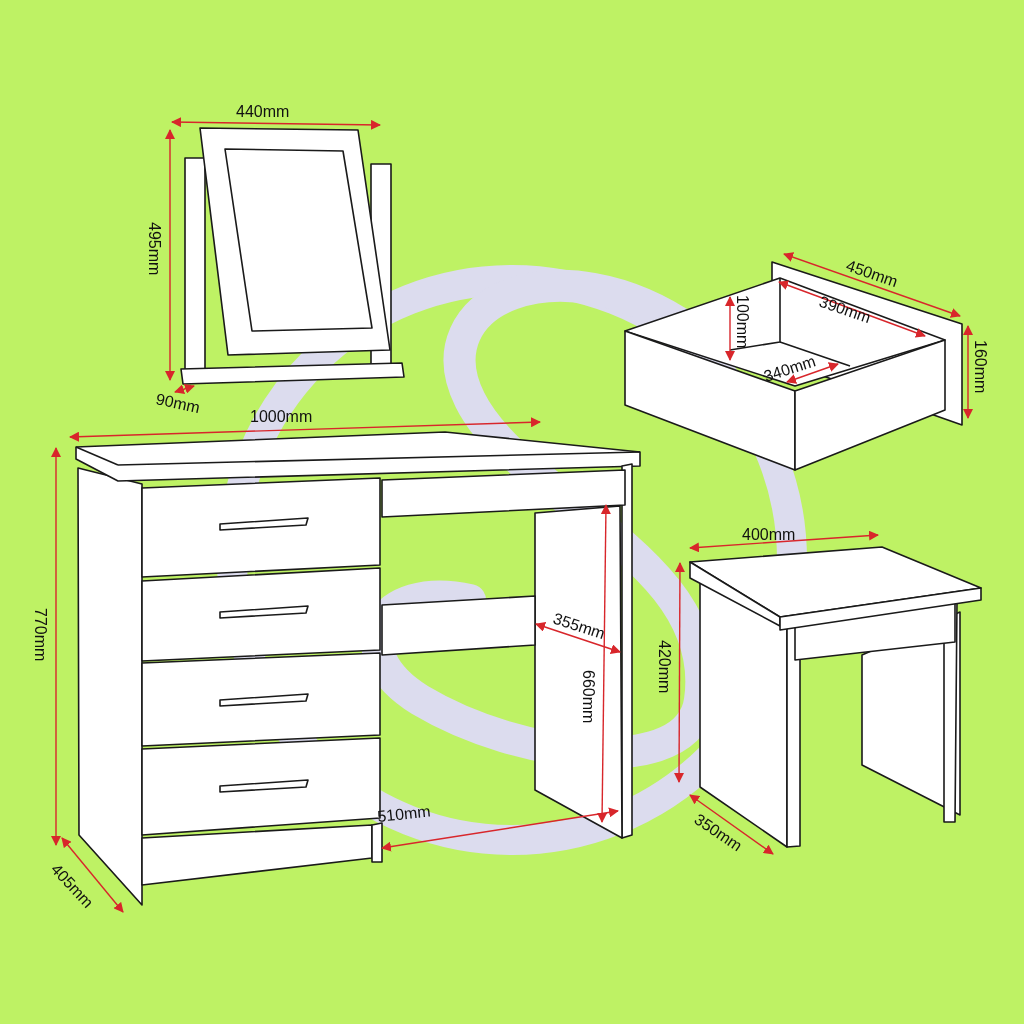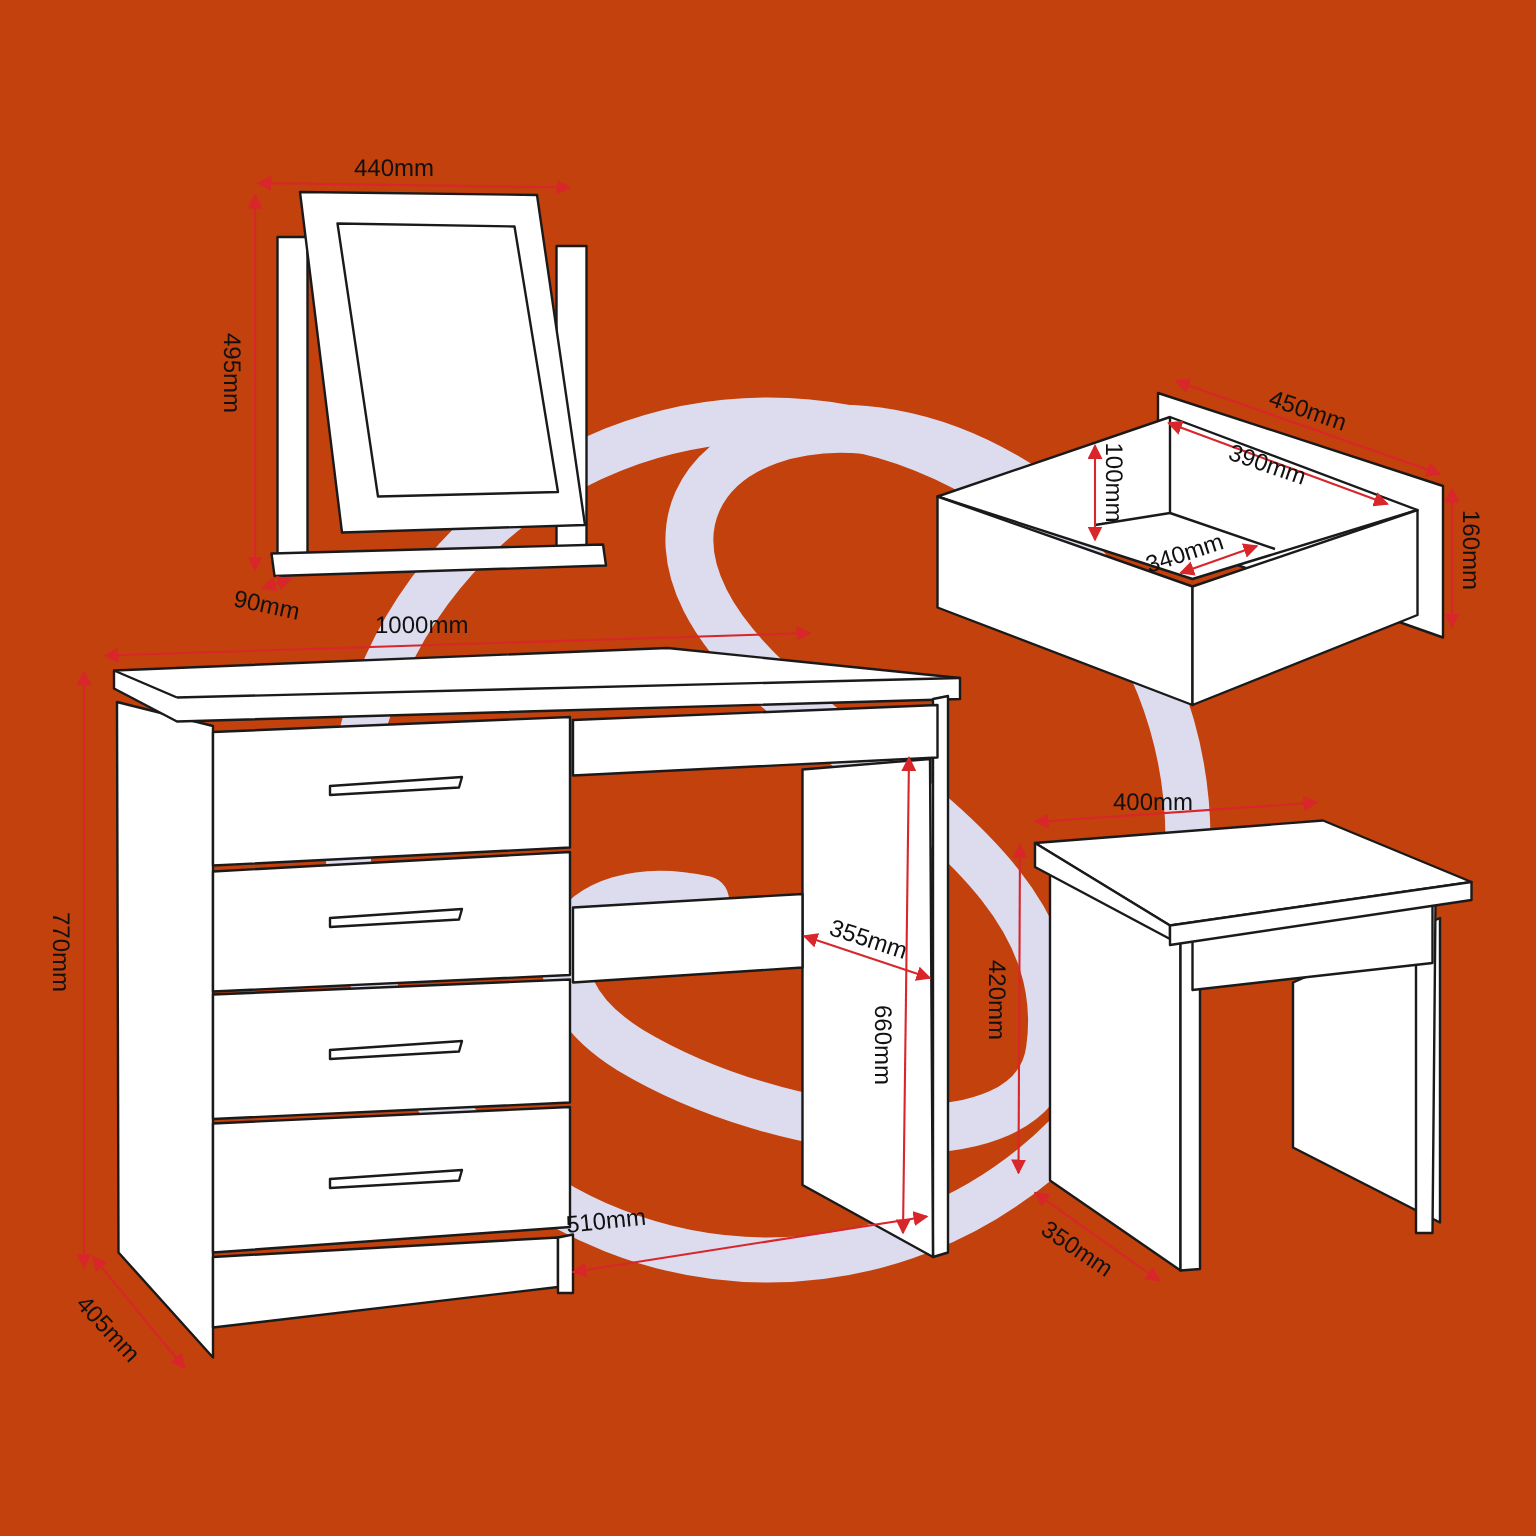--- a/index.html
+++ b/index.html
@@ -1,16 +1,16 @@
 <!DOCTYPE html>
 <html><head>
   <meta charset="utf-8">
   <style>
     html, body { margin: 0; padding: 0; background: #ffffff; }
-    #canvas { position: relative; width: 1024px; height: 1024px; overflow: hidden; background: #c2410c; }
+    #canvas { position: relative; width: 1024px; height: 1024px; overflow: hidden; background: #bef264; }
     svg { position: absolute; left: 0; top: 0; }
     .wm { fill: none; stroke: #dcdcee; stroke-linecap: round; }
     .ln { fill: #ffffff; stroke: #1a1a1a; stroke-width: 1.6; stroke-linejoin: round; }
     .lnf { fill: none; stroke: #1a1a1a; stroke-width: 1.6; stroke-linejoin: round; }
     .dim { stroke: #d8262b; stroke-width: 1.4; fill: none; }
     .lbl { font-family: "Liberation Sans", sans-serif; font-size: 16px; fill: #111111; }
   </style>
 </head>
 <body>
 

